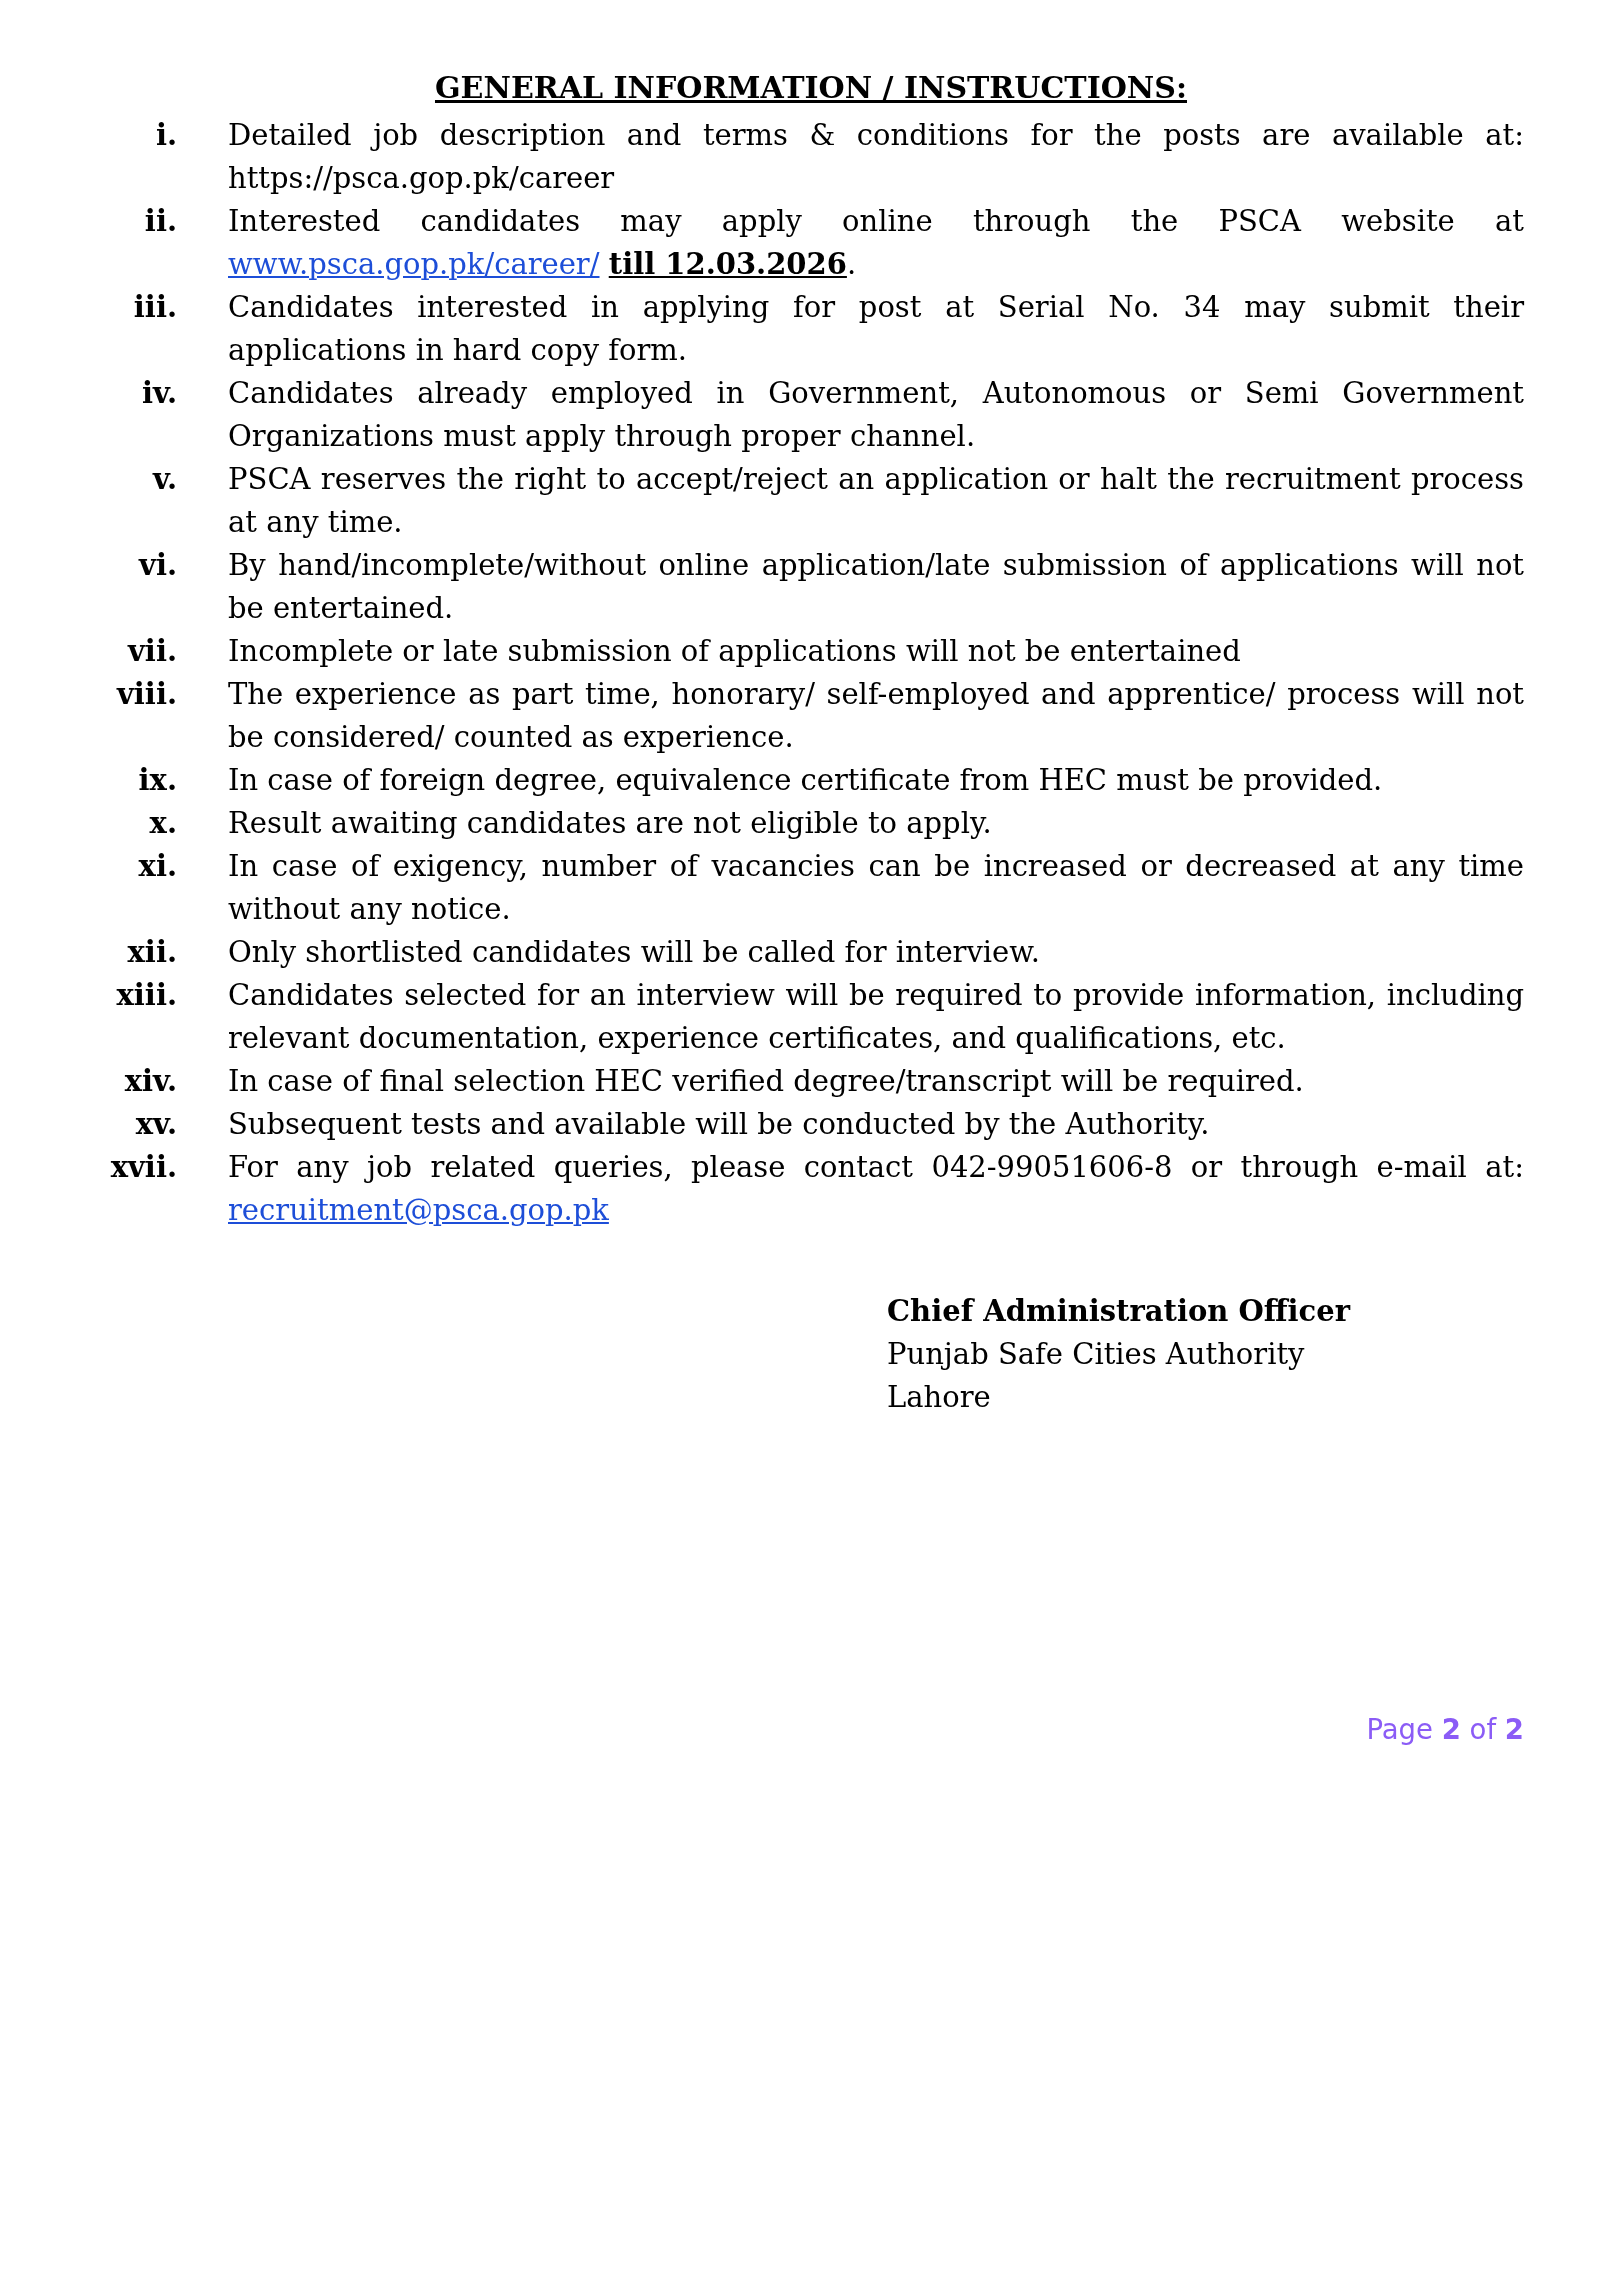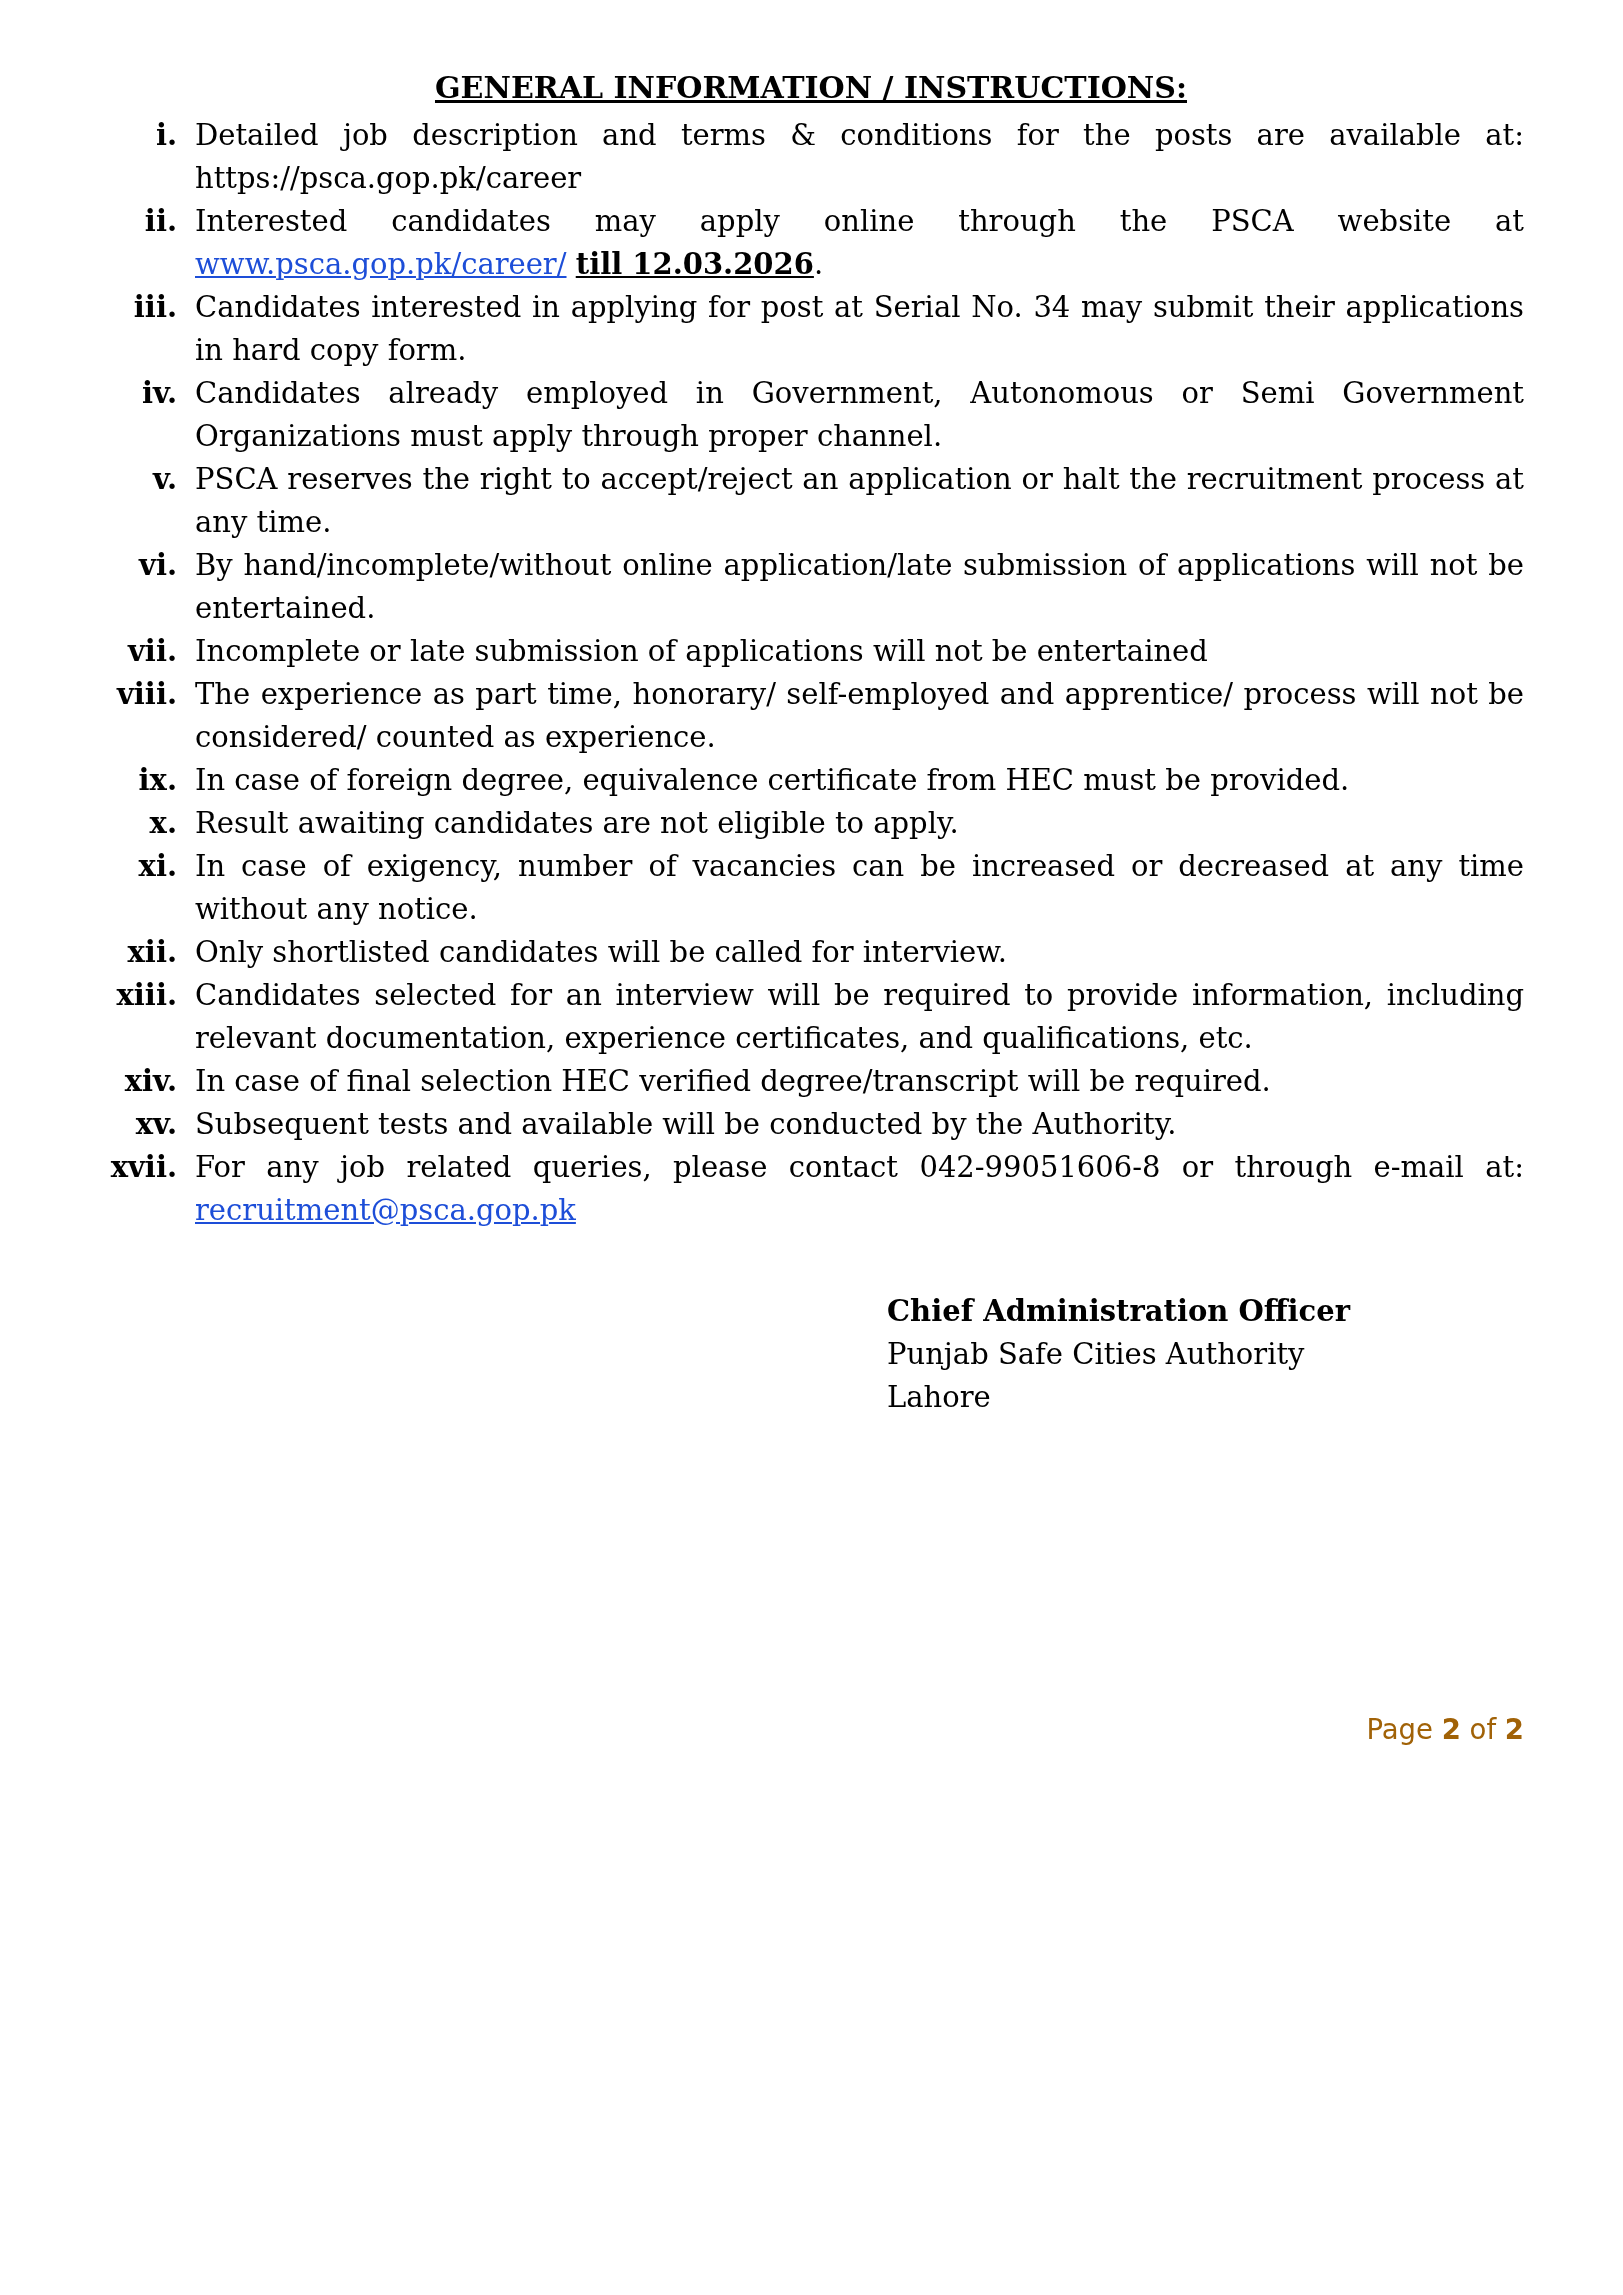--- a/index.html
+++ b/index.html
@@ -32,38 +32,38 @@
   }
   .item { display: flex; align-items: flex-start; }
   .item .num {
     flex: none;
     width: 79px;
     text-align: right;
     font-weight: 700;
   }
   .item .body {
     flex: 1;
-    margin-left: 18px;
+    margin-left: 51px;
     text-align: justify;
   }
   .link { color: #1d4ed8; text-decoration: underline; cursor: pointer; }
   .bu { font-weight: 700; text-decoration: underline; }
   .signature {
     margin: 58px 101px 0 auto;
     width: 536px;
   }
   .sig-line1 { font-weight: 700; }
   .footer {
     position: absolute;
     right: 99px;
     bottom: 33px;
     font-family: "DejaVu Sans", "Liberation Sans", sans-serif;
     font-size: 27.5px;
     line-height: 33px;
-    color: #a16207;
+    color: #8b5cf6;
     margin-left: 17px;
   }
   .footer .b { font-weight: 700; }
 </style>
 </head>
 <body>
 
 <div class="page">
   <div class="content">
     <h1 class="heading">GENERAL INFORMATION / INSTRUCTIONS:</h1>

